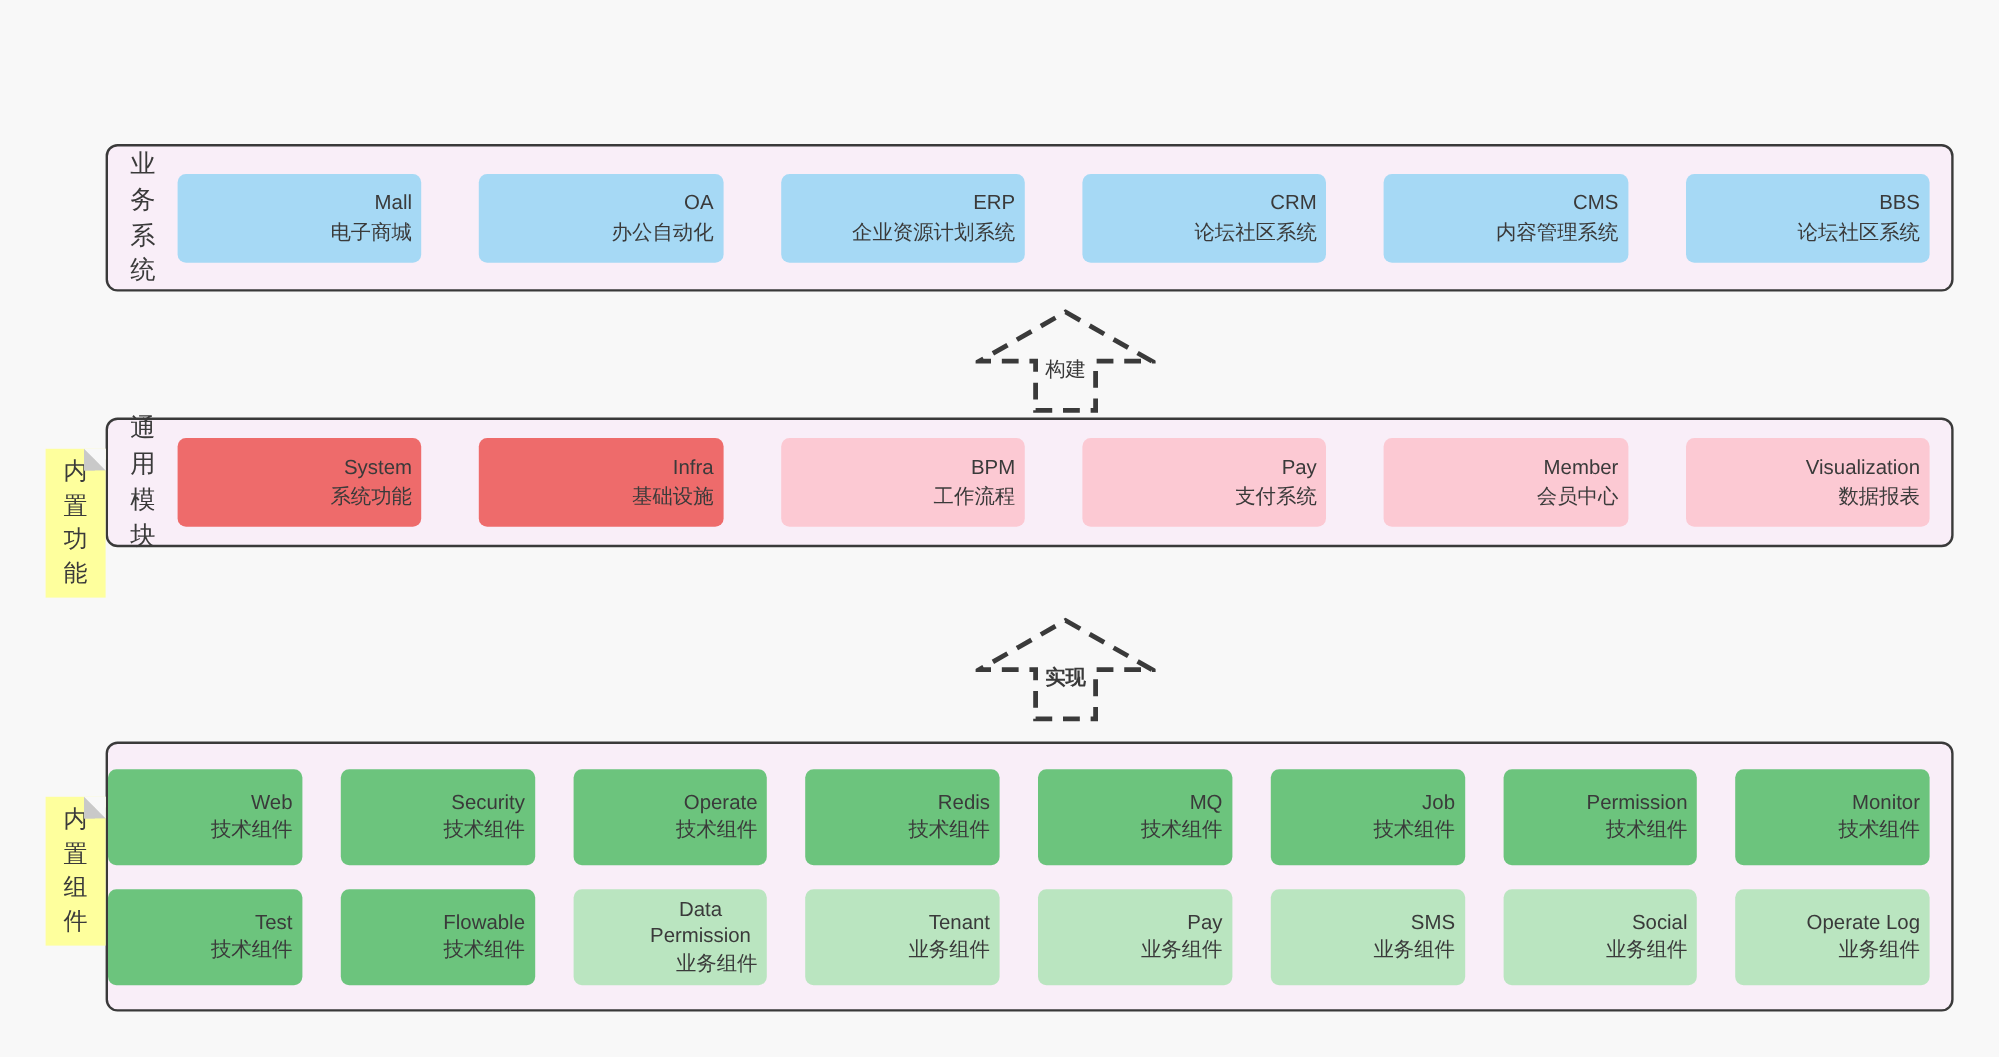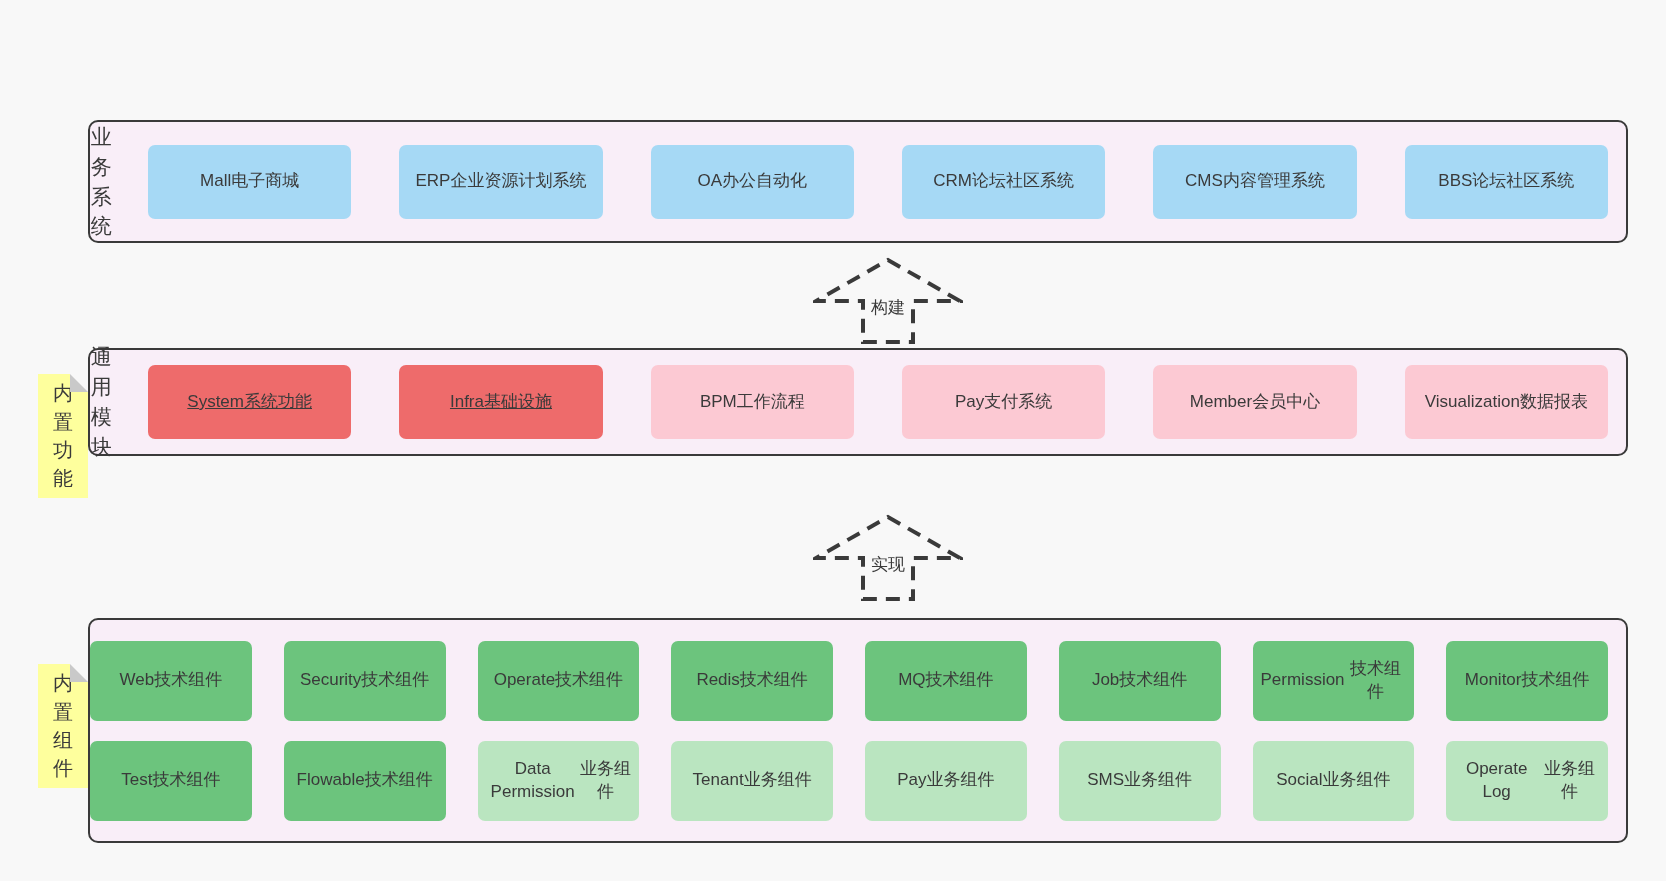--- a/index.html
+++ b/index.html
@@ -14,39 +14,39 @@
     position:absolute; left:88px; width:1540px; box-sizing:border-box;
     background:var(--panel-bg,#f9eef8);
     border:2px solid var(--panel-border,#3a3a3a);
     border-radius:10px;
     display:flex;
   }
   #c1 { top:120px; height:123px; }
   #c2 { top:348px; height:108px; }
   #c3 { top:618px; height:225px; }
 
-  .v-label { width:58px; flex:0 0 58px; display:flex; align-items:center; }
+  .v-label { width:58px; flex:0 0 58px; display:flex; align-items:center; justify-content:center; }
   .v-text {
     display:inline-block; width:1.08em; line-height:1.42;
     word-break:break-all; text-align:center;
     font-size:21px; color:var(--text,#3a3a3a);
   }
   .boxes {
     flex:1; display:grid; align-content:center; padding-right:18px;
   }
   .cols6 { grid-template-columns:repeat(6,1fr); column-gap:48px; }
   .cols8 { grid-template-columns:repeat(8,1fr); column-gap:32px; row-gap:20px; }
   .box {
     height:74px; border-radius:7px; box-sizing:border-box;
-    display:flex; align-items:center; justify-content:center;
+    display:flex; flex-direction:column; align-items:flex-end; justify-content:center;
     text-align:center; font-size:17px; line-height:1.42; padding:2px 8px;
   }
   #c3 .box { height:80px; line-height:1.32; }
   .blue  { background:var(--blue,#a6d9f5); }
-  .red   { background:var(--red,#ee6b6b);text-decoration:underline; }
+  .red   { background:var(--red,#ee6b6b); }
   .pink  { background:var(--pink,#fcc9d3); }
   .green { background:var(--green,#6cc47d); }
   .lightgreen { background:var(--lightgreen,#bae5c0); }
   .en.narrow { max-width:95px; }
 
   .note {
     position:absolute; left:38px; width:50px; height:124px; z-index:3;
     background:var(--note-bg,#feff9d);
     display:flex; align-items:center; justify-content:center;
   }
@@ -54,21 +54,21 @@
   #note2 { top:664px; }
   .note .v-text { font-size:20px; }
   .fold {
     position:absolute; top:0; right:0; width:0; height:0;
     border:9px solid;
     border-color:var(--page-bg,#f8f8f8) var(--page-bg,#f8f8f8) var(--note-fold,#c9c9c9) var(--note-fold,#c9c9c9);
   }
 
   .arrow { position:absolute; width:150px; height:88px; left:813px; }
   #arrow1 { top:257px; }
-  #arrow2 { top:514px; }
+  #arrow2 { top:514px;font-weight:bold; }
   .arrow svg { display:block; width:150px; height:88px; }
   .arrow polygon {
     fill:none; stroke:var(--panel-border,#3a3a3a);
     stroke-width:4; stroke-dasharray:14 9;
   }
   .arrow-label {
     position:absolute; left:50%; top:38px; transform:translateX(-50%);
     background:var(--page-bg,#f8f8f8); padding:1px 5px;
     font-size:17px; white-space:nowrap; color:var(--text,#3a3a3a);
   }
@@ -81,26 +81,26 @@
   <section class="container" id="c1">
     <div class="v-label">
       <span class="v-text">业务系统</span>
     </div>
     <div class="boxes cols6">
       <div class="box blue">
         <span class="en">Mall</span>
         <span class="zh">电子商城</span>
       </div>
       <div class="box blue">
+        <span class="en">OA</span>
+        <span class="zh">办公自动化</span>
+      </div>
+      <div class="box blue">
         <span class="en">ERP</span>
         <span class="zh">企业资源计划系统</span>
-      </div>
-      <div class="box blue">
-        <span class="en">OA</span>
-        <span class="zh">办公自动化</span>
       </div>
       <div class="box blue">
         <span class="en">CRM</span>
         <span class="zh">论坛社区系统</span>
       </div>
       <div class="box blue">
         <span class="en">CMS</span>
         <span class="zh">内容管理系统</span>
       </div>
       <div class="box blue">

